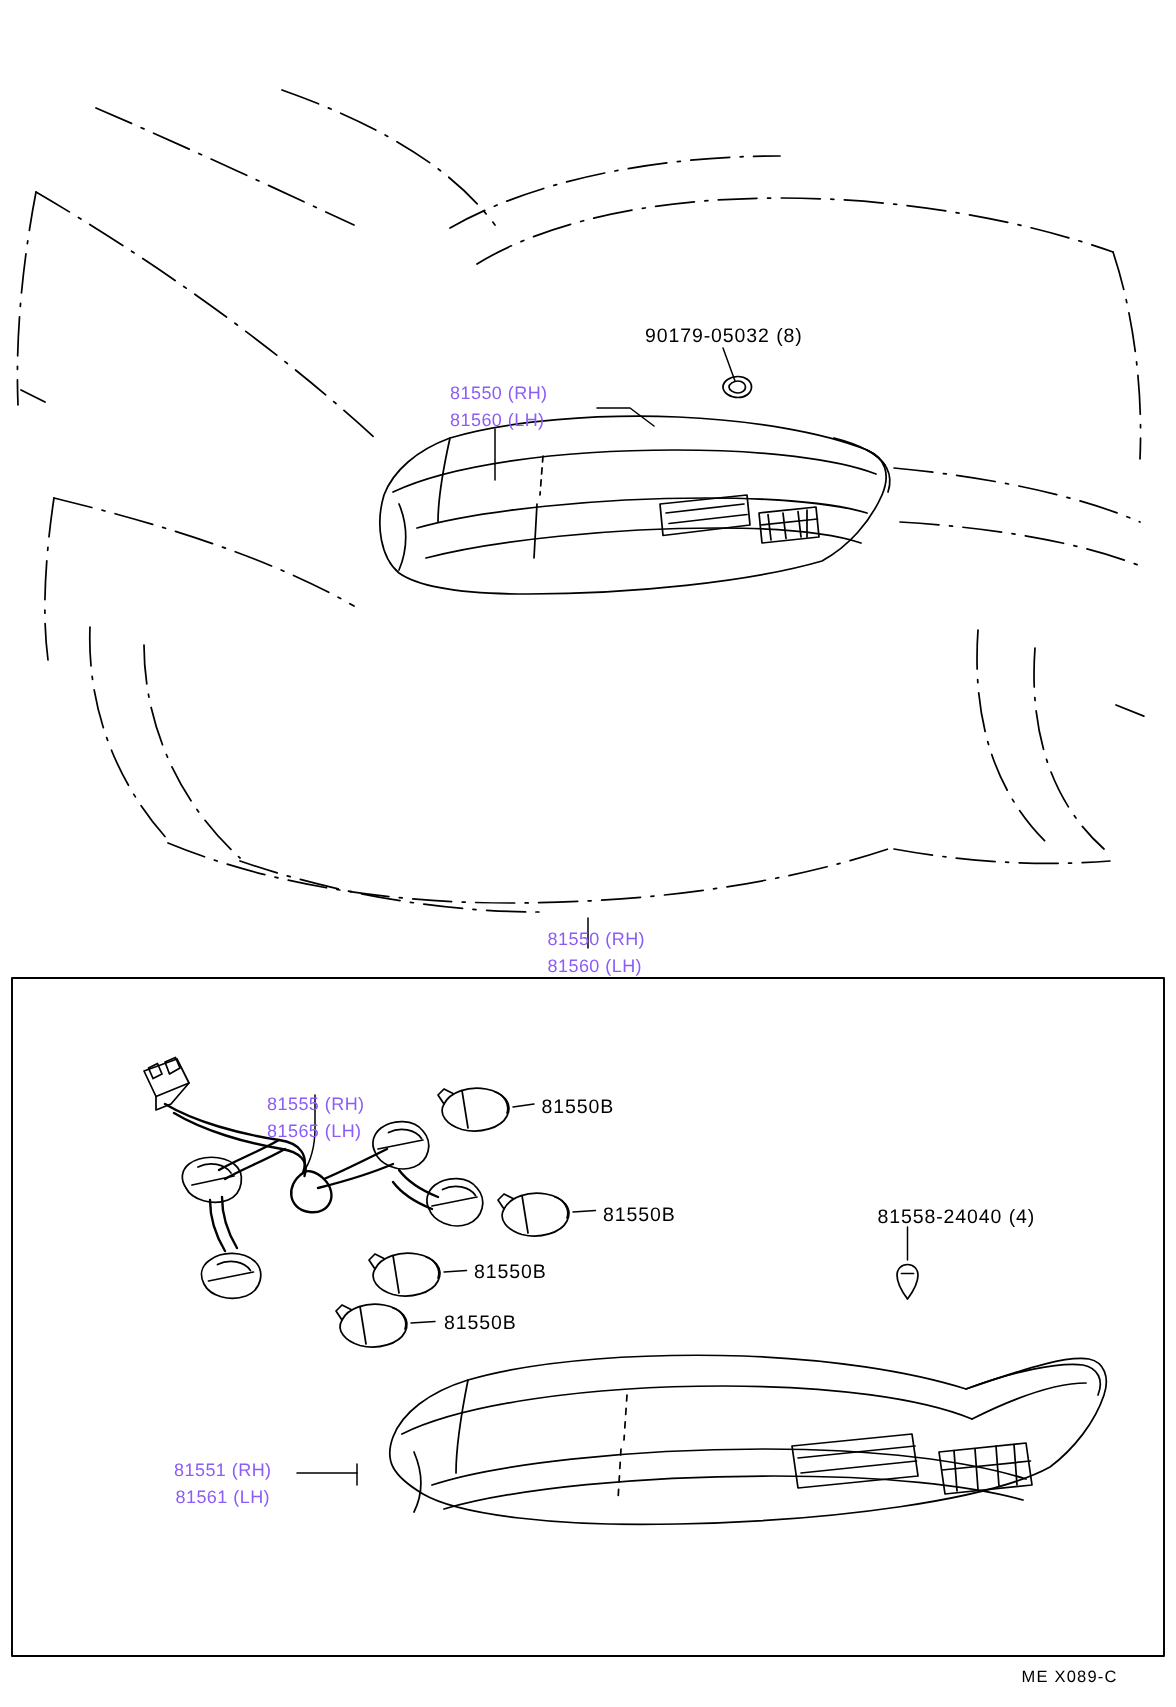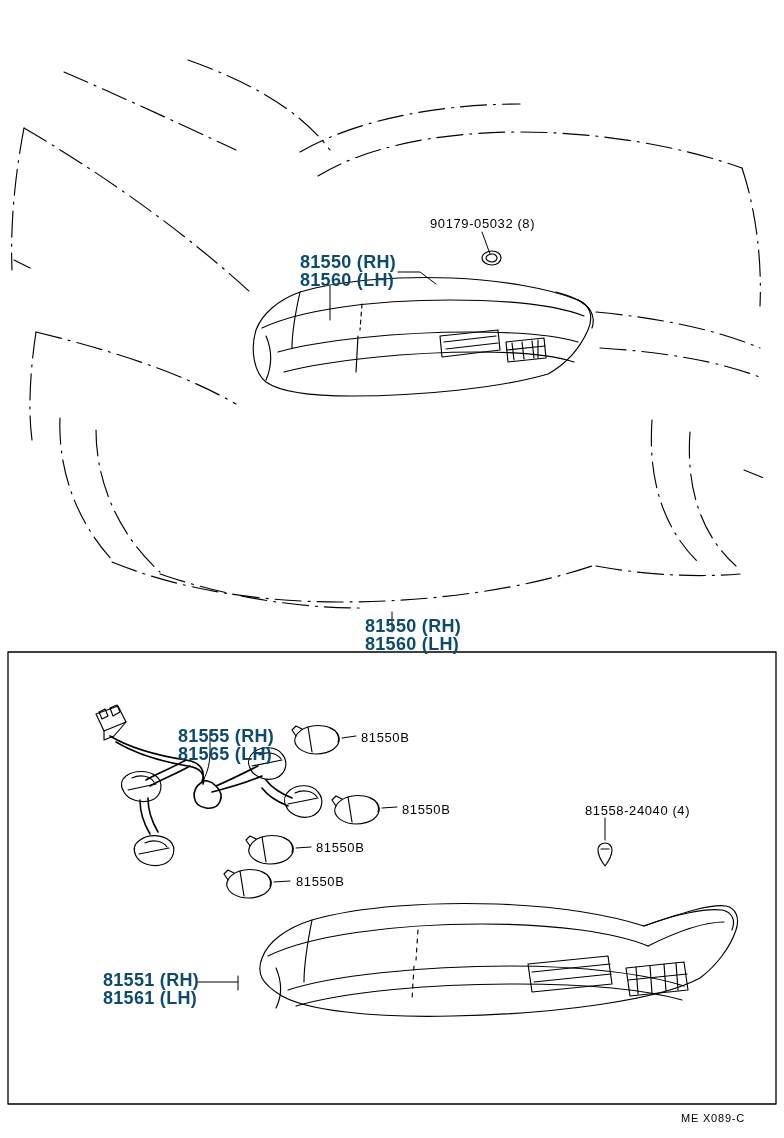--- a/index.html
+++ b/index.html
@@ -28,26 +28,25 @@
     position: absolute;
     font-family: "Liberation Sans", sans-serif;
     font-size: 13px;
     letter-spacing: 0.6px;
     color: #000000;
     white-space: pre;
   }
   .multi {
     position: absolute;
     font-family: "Liberation Sans", sans-serif;
-    font-size: 18px;
-    color: #0c4a6e;
+    font-size: 12px;
+    color: #8b5cf6;
     white-space: pre;
     line-height: 17.5px;
     letter-spacing: 0.3px;
-    font-weight: bold;
   }
 </style>
 </head>
 <body>
 
 <div id="page">
 
   <svg class="layer" viewBox="0 0 784 1138">
     <g fill="none" stroke="#000000" stroke-width="1.15" stroke-linecap="round" stroke-linejoin="round">
 
@@ -253,18 +252,18 @@
   <div class="code" style="left:361px; top:730px;">81550B</div>
 
   <div class="code" style="left:402px; top:802px;">81550B</div>
 
   <div class="code" style="left:316px; top:840px;">81550B</div>
 
   <div class="code" style="left:296px; top:874px;">81550B</div>
 
   <div class="code" style="left:585px; top:803px;">81558-24040 (4)</div>
 
-  <div class="multi" style="left:103px; top:972px;">81551 (RH)
+  <div class="multi" style="left:116px; top:972px;text-align:center;">81551 (RH)
 81561 (LH)</div>
 
   <div class="code" style="left:681px; top:1112px; font-size:11px; letter-spacing:0.8px;">ME X089-C</div>
 
 </div>
 
 </body></html>

